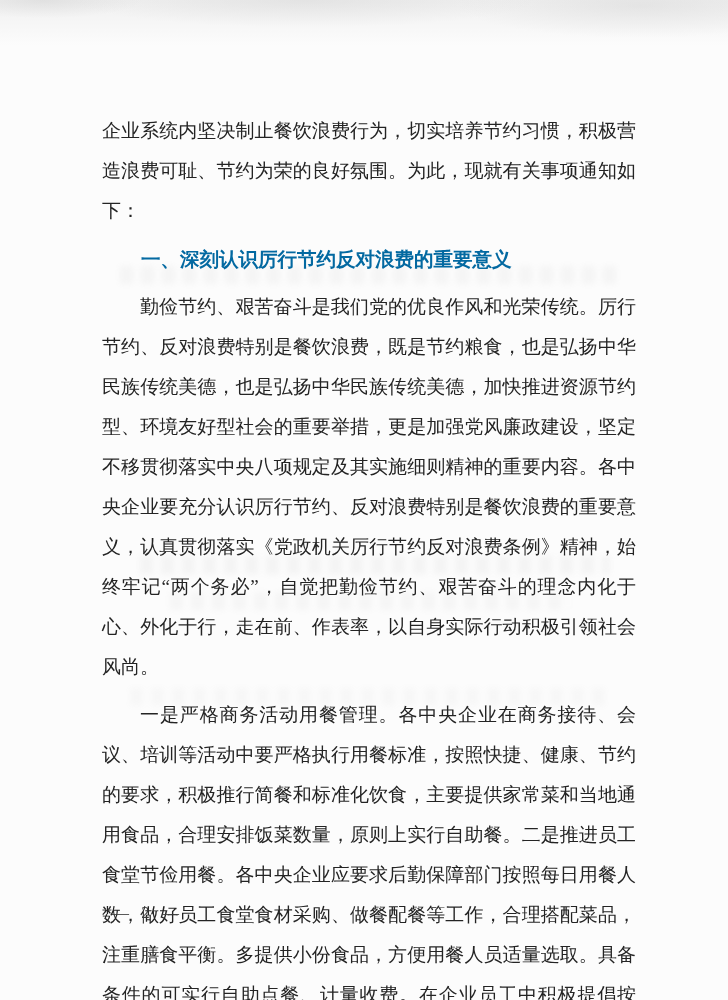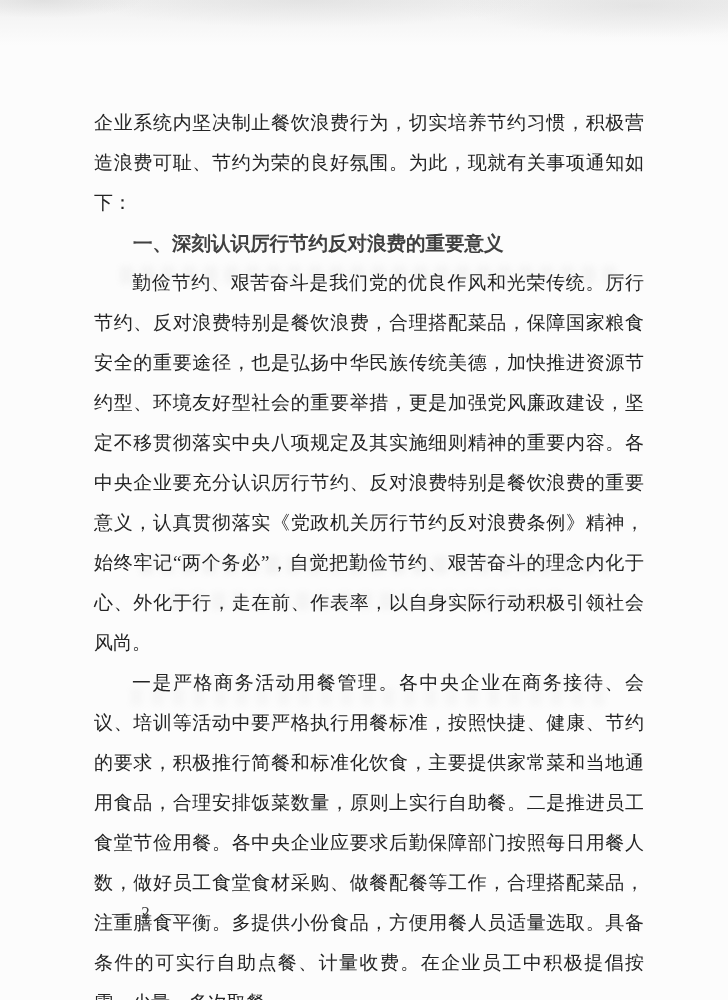--- a/index.html
+++ b/index.html
@@ -48,35 +48,35 @@
     left: 94px;
     top: 103px;
     width: 550px;
     color: #242424;
     font-size: 19px;
     line-height: 40px;
     text-align: justify;
     text-justify: inter-ideograph;
   }
   .content p, .content h2 {
-    margin: 0;
+    margin: 8px;
     padding: 0;
   }
   .body {
     text-indent: 2em;
   }
   .body.cont {
     text-indent: 0;
   }
   .heading {
     font-family: "Liberation Sans", "DejaVu Sans", sans-serif;
     font-weight: 700;
     font-size: 19.5px;
     line-height: 40px;
-    color: #404040;
+    color: #0369a1;
     text-indent: 2em;
     text-align: left;
   }
   .footer {
     position: absolute;
     left: 112px;
     top: 901px;
     font-size: 17px;
     line-height: 24px;
     letter-spacing: 4px;
@@ -91,19 +91,19 @@
 
   <div class="scan-top"></div>
   <div class="bleed b1"></div>
   <div class="bleed b2"></div>
   <div class="bleed b3"></div>
   <div class="bleed b4"></div>
 
   <div class="content">
     <p class="body cont">企业系统内坚决制止餐饮浪费行为，切实培养节约习惯，积极营造浪费可耻、节约为荣的良好氛围。为此，现就有关事项通知如下：</p>
     <h2 class="heading">一、深刻认识厉行节约反对浪费的重要意义</h2>
-    <p class="body">勤俭节约、艰苦奋斗是我们党的优良作风和光荣传统。厉行节约、反对浪费特别是餐饮浪费，合理搭配菜品，保障国家粮食安全的重要途径，也是弘扬中华民族传统美德，加快推进资源节约型、环境友好型社会的重要举措，更是加强党风廉政建设，坚定不移贯彻落实中央八项规定及其实施细则精神的重要内容。各中央企业要充分认识厉行节约、反对浪费特别是餐饮浪费的重要意义，认真贯彻落实《党政机关厉行节约反对浪费条例》精神，始终牢记“两个务必”，自觉把勤俭节约、艰苦奋斗的理念内化于心、外化于行，走在前、作表率，以自身实际行动积极引领社会风尚。</p>
+    <p class="body">勤俭节约、艰苦奋斗是我们党的优良作风和光荣传统。厉行节约、反对浪费特别是餐饮浪费，既是节约粮食，也是弘扬中华民族传统美德，也是弘扬中华民族传统美德，加快推进资源节约型、环境友好型社会的重要举措，更是加强党风廉政建设，坚定不移贯彻落实中央八项规定及其实施细则精神的重要内容。各中央企业要充分认识厉行节约、反对浪费特别是餐饮浪费的重要意义，认真贯彻落实《党政机关厉行节约反对浪费条例》精神，始终牢记“两个务必”，自觉把勤俭节约、艰苦奋斗的理念内化于心、外化于行，走在前、作表率，以自身实际行动积极引领社会风尚。</p>
     <p class="body">一是严格商务活动用餐管理。各中央企业在商务接待、会议、培训等活动中要严格执行用餐标准，按照快捷、健康、节约的要求，积极推行简餐和标准化饮食，主要提供家常菜和当地通用食品，合理安排饭菜数量，原则上实行自助餐。二是推进员工食堂节俭用餐。各中央企业应要求后勤保障部门按照每日用餐人数，做好员工食堂食材采购、做餐配餐等工作，合理搭配菜品，注重膳食平衡。多提供小份食品，方便用餐人员适量选取。具备条件的可实行自助点餐、计量收费。在企业员工中积极提倡按需、少量、多次取餐，</p>
   </div>
 
   <div class="footer">— 2 —</div>
 
 </div>
 
 </body></html>

